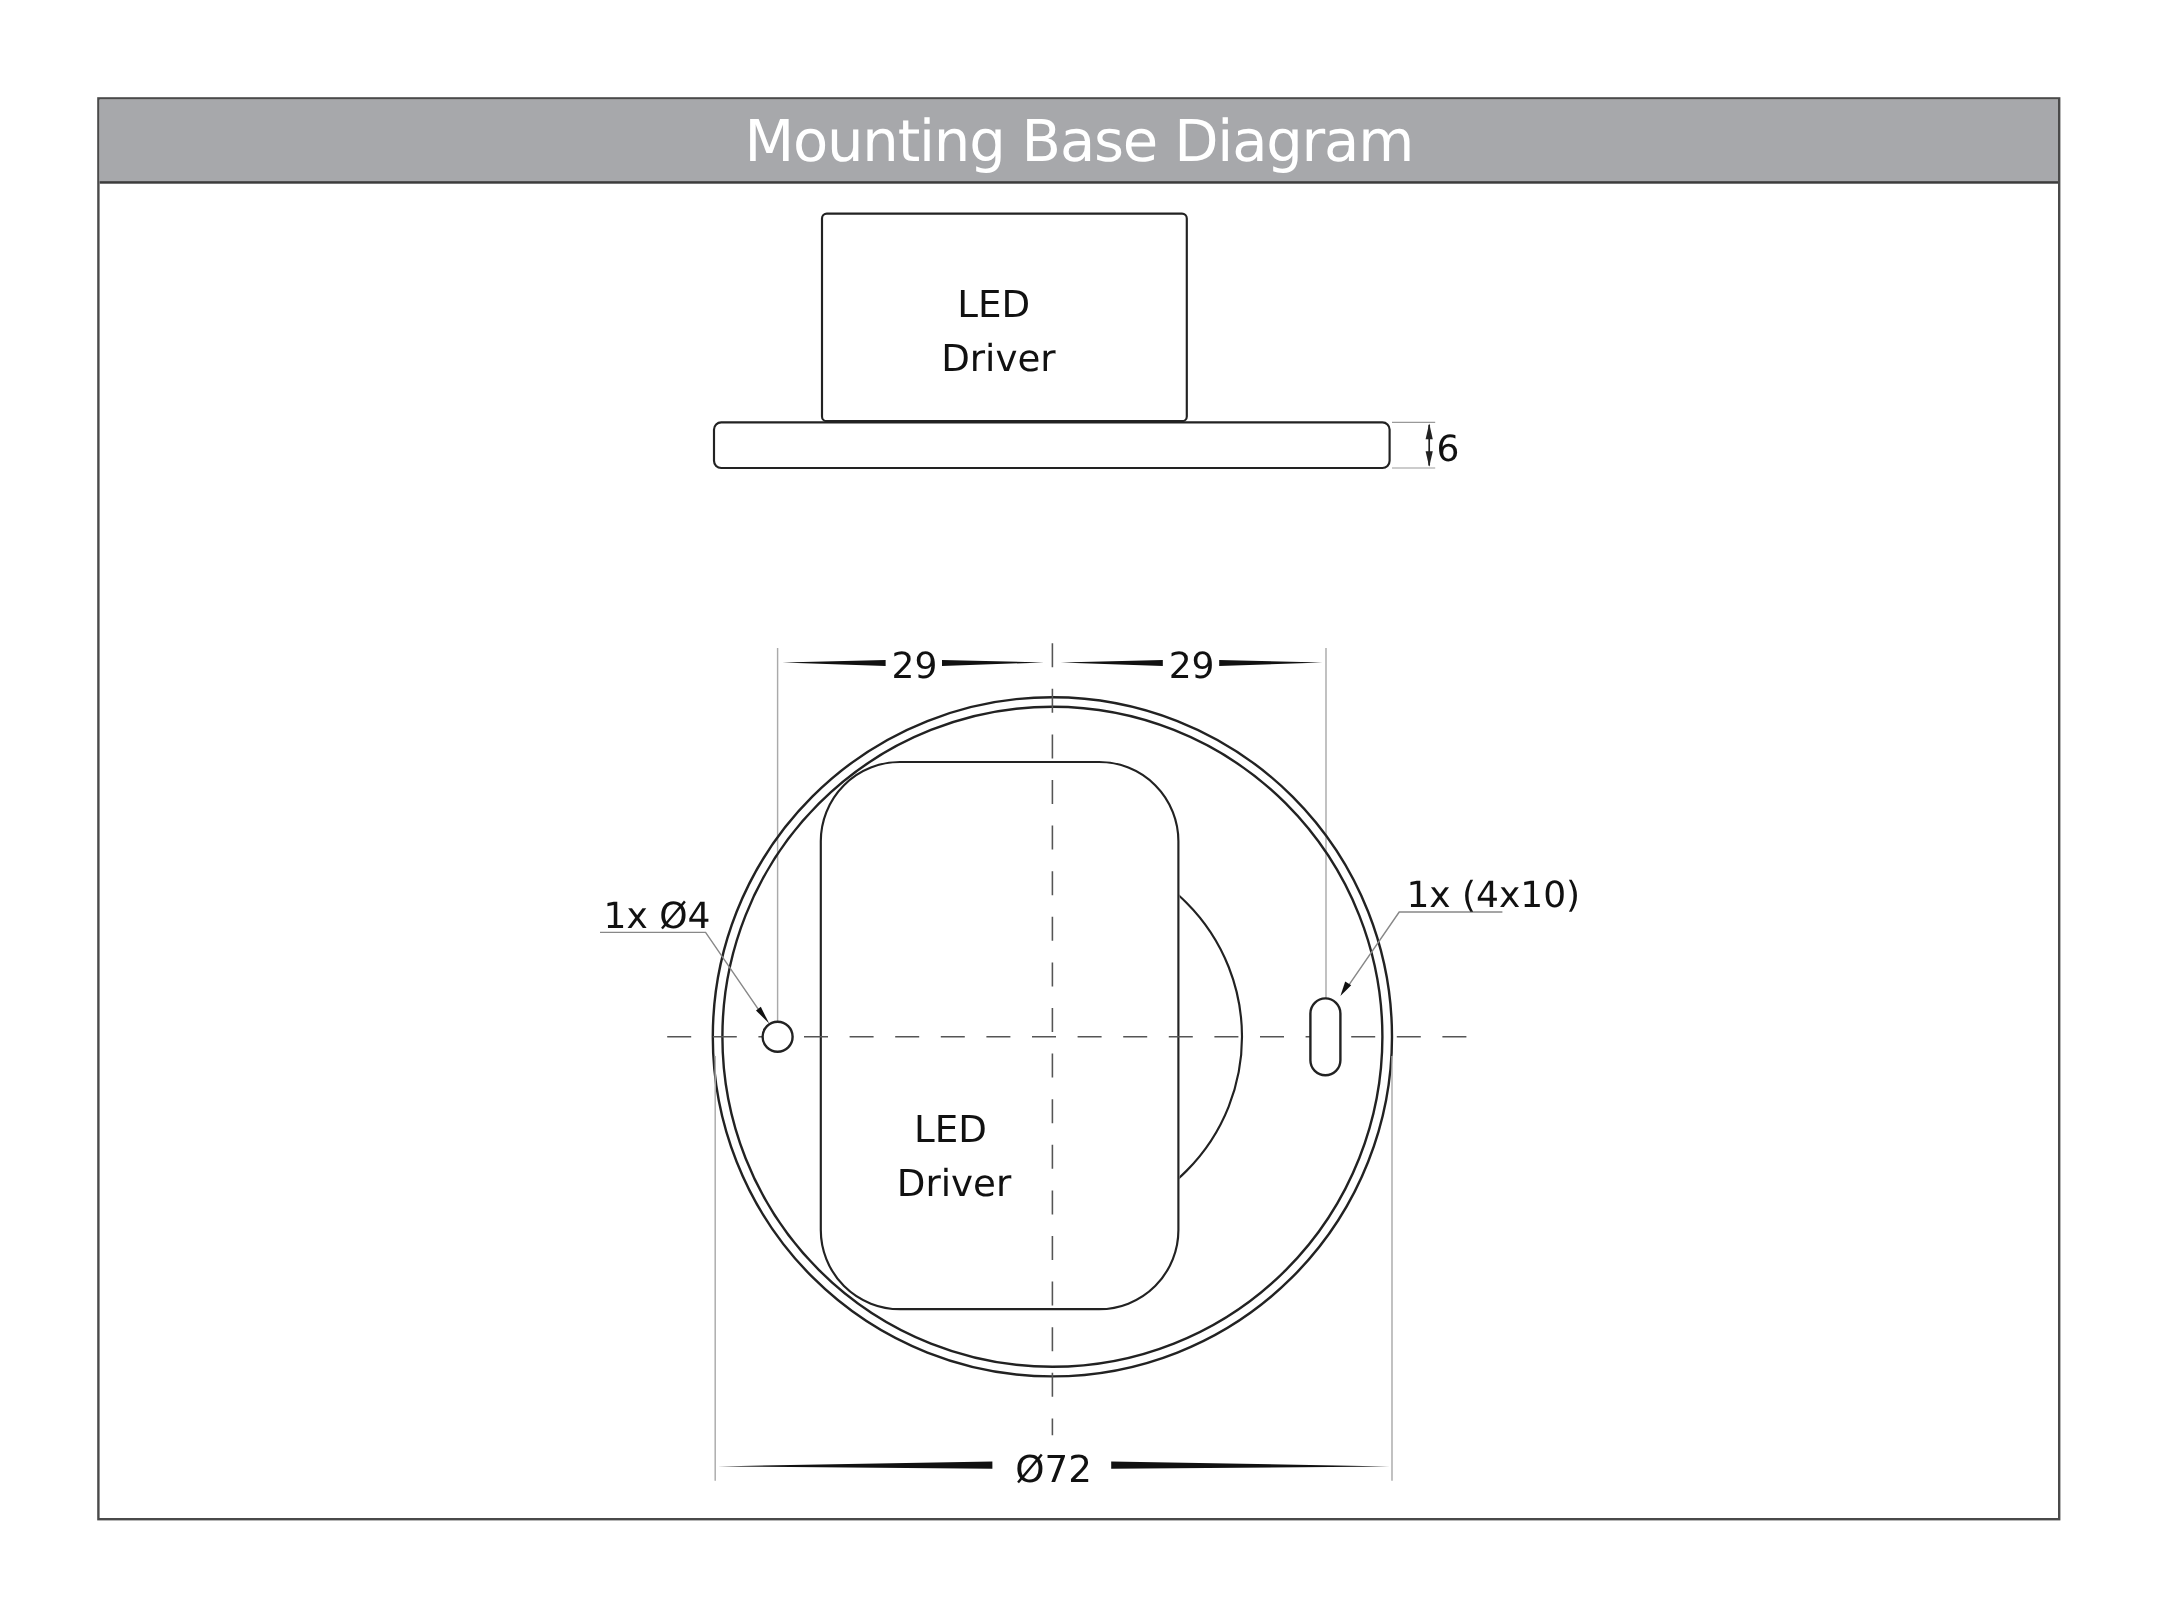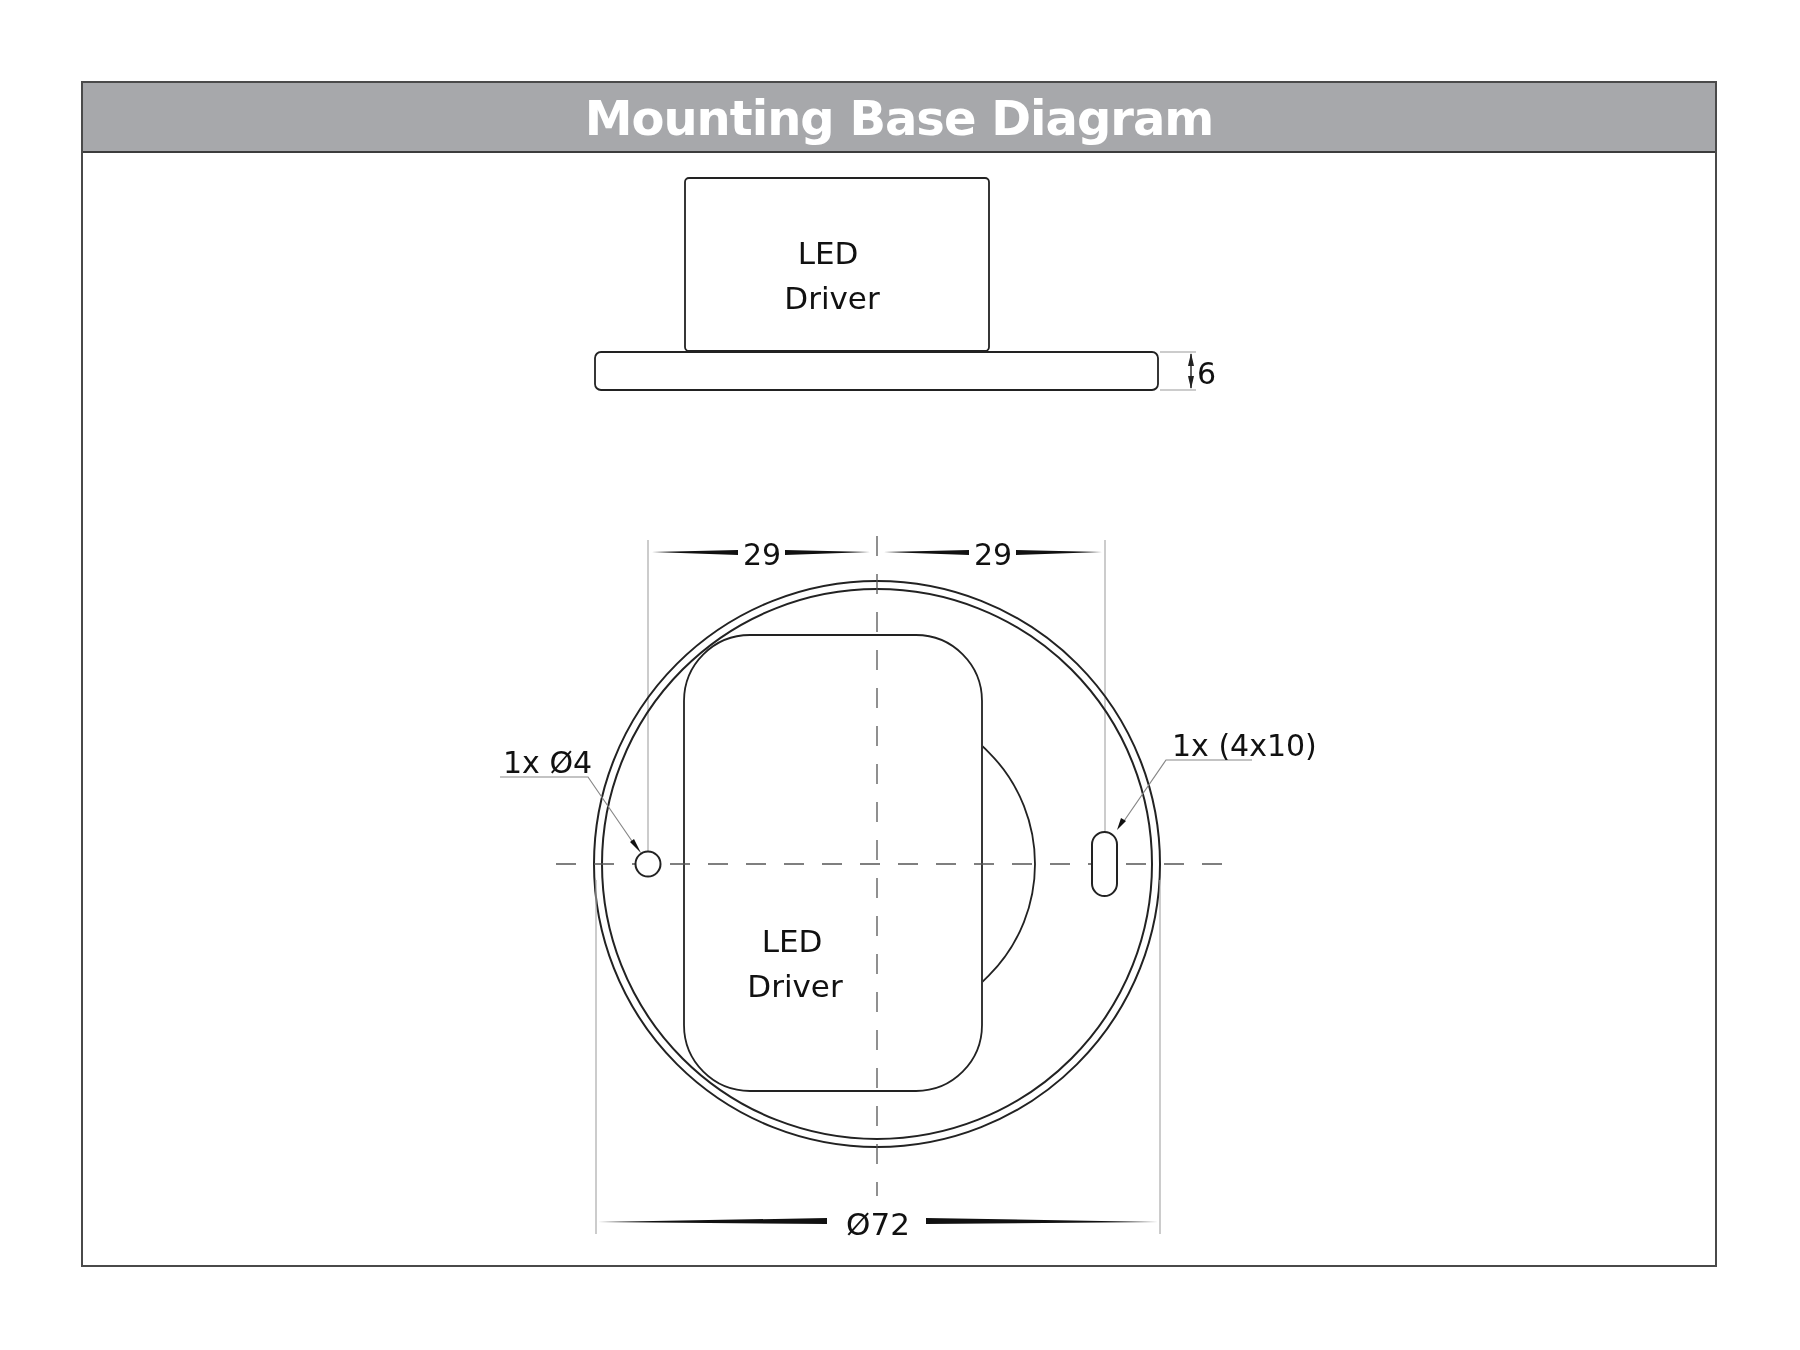--- a/index.html
+++ b/index.html
@@ -1,20 +1,20 @@
 <!DOCTYPE html>
 <html><head>
 <meta charset="utf-8">
 <style>
   html, body { margin: 0; padding: 0; background: #ffffff; }
   body { width: 1800px; height: 1350px; position: relative; overflow: hidden; font-family: "Liberation Sans", sans-serif; }
   #stage { position: absolute; left: 0; top: 0; width: 1800px; height: 1350px; }
   .frame { position: absolute; left: 81px; top: 81px; width: 1636px; height: 1186px; border: 2px solid #4a4a4a; box-sizing: border-box; }
   .header { position: absolute; left: 0; top: 0; right: 0; height: 68px; background: #a7a8ab; border-bottom: 2px solid #3c3c3c; display: flex; align-items: center; justify-content: center; }
-  .header-title { color: #ffffff; font-family: "DejaVu Sans", sans-serif; font-weight: bold; font-size: 48px; letter-spacing: -1px; line-height: 1; margin-top: 2px; }
+  .header-title { color: #ffffff; font-family: "DejaVu Sans", sans-serif; font-weight: normal; font-size: 48px; letter-spacing: -1px; line-height: 1; margin-top: 2px; }
   svg text { font-family: "DejaVu Sans", sans-serif; fill: #111111; }
 </style>
 </head>
 <body>
 
 <div id="stage">
   <div class="frame">
     <div class="header">
       <span class="header-title">Mounting Base Diagram</span>
     </div>

